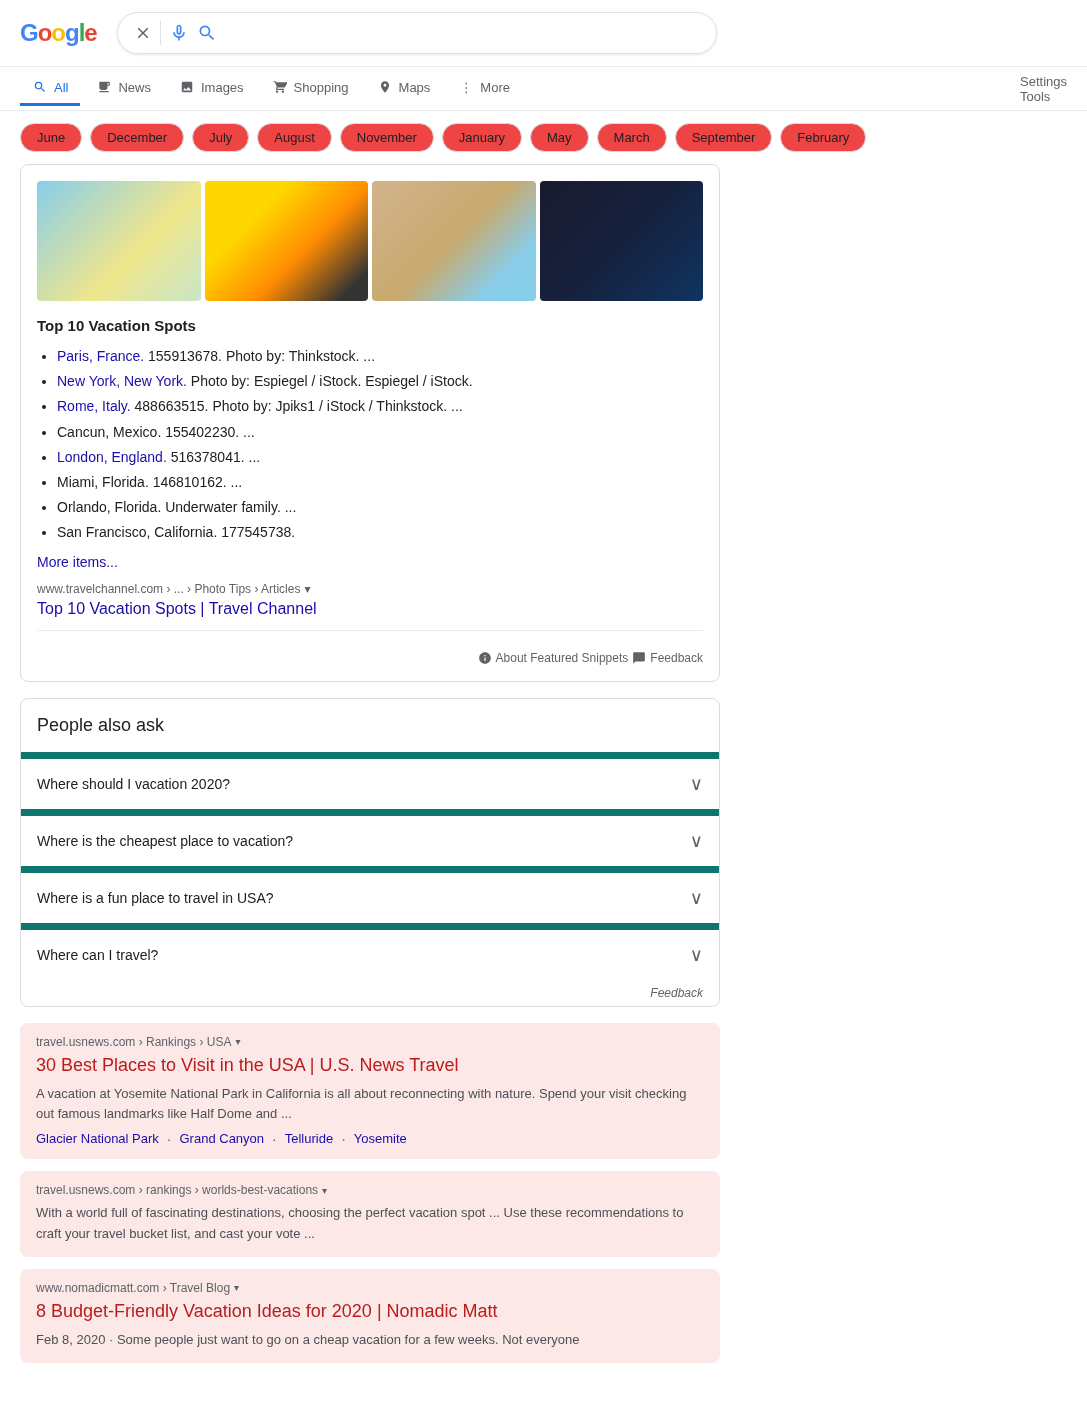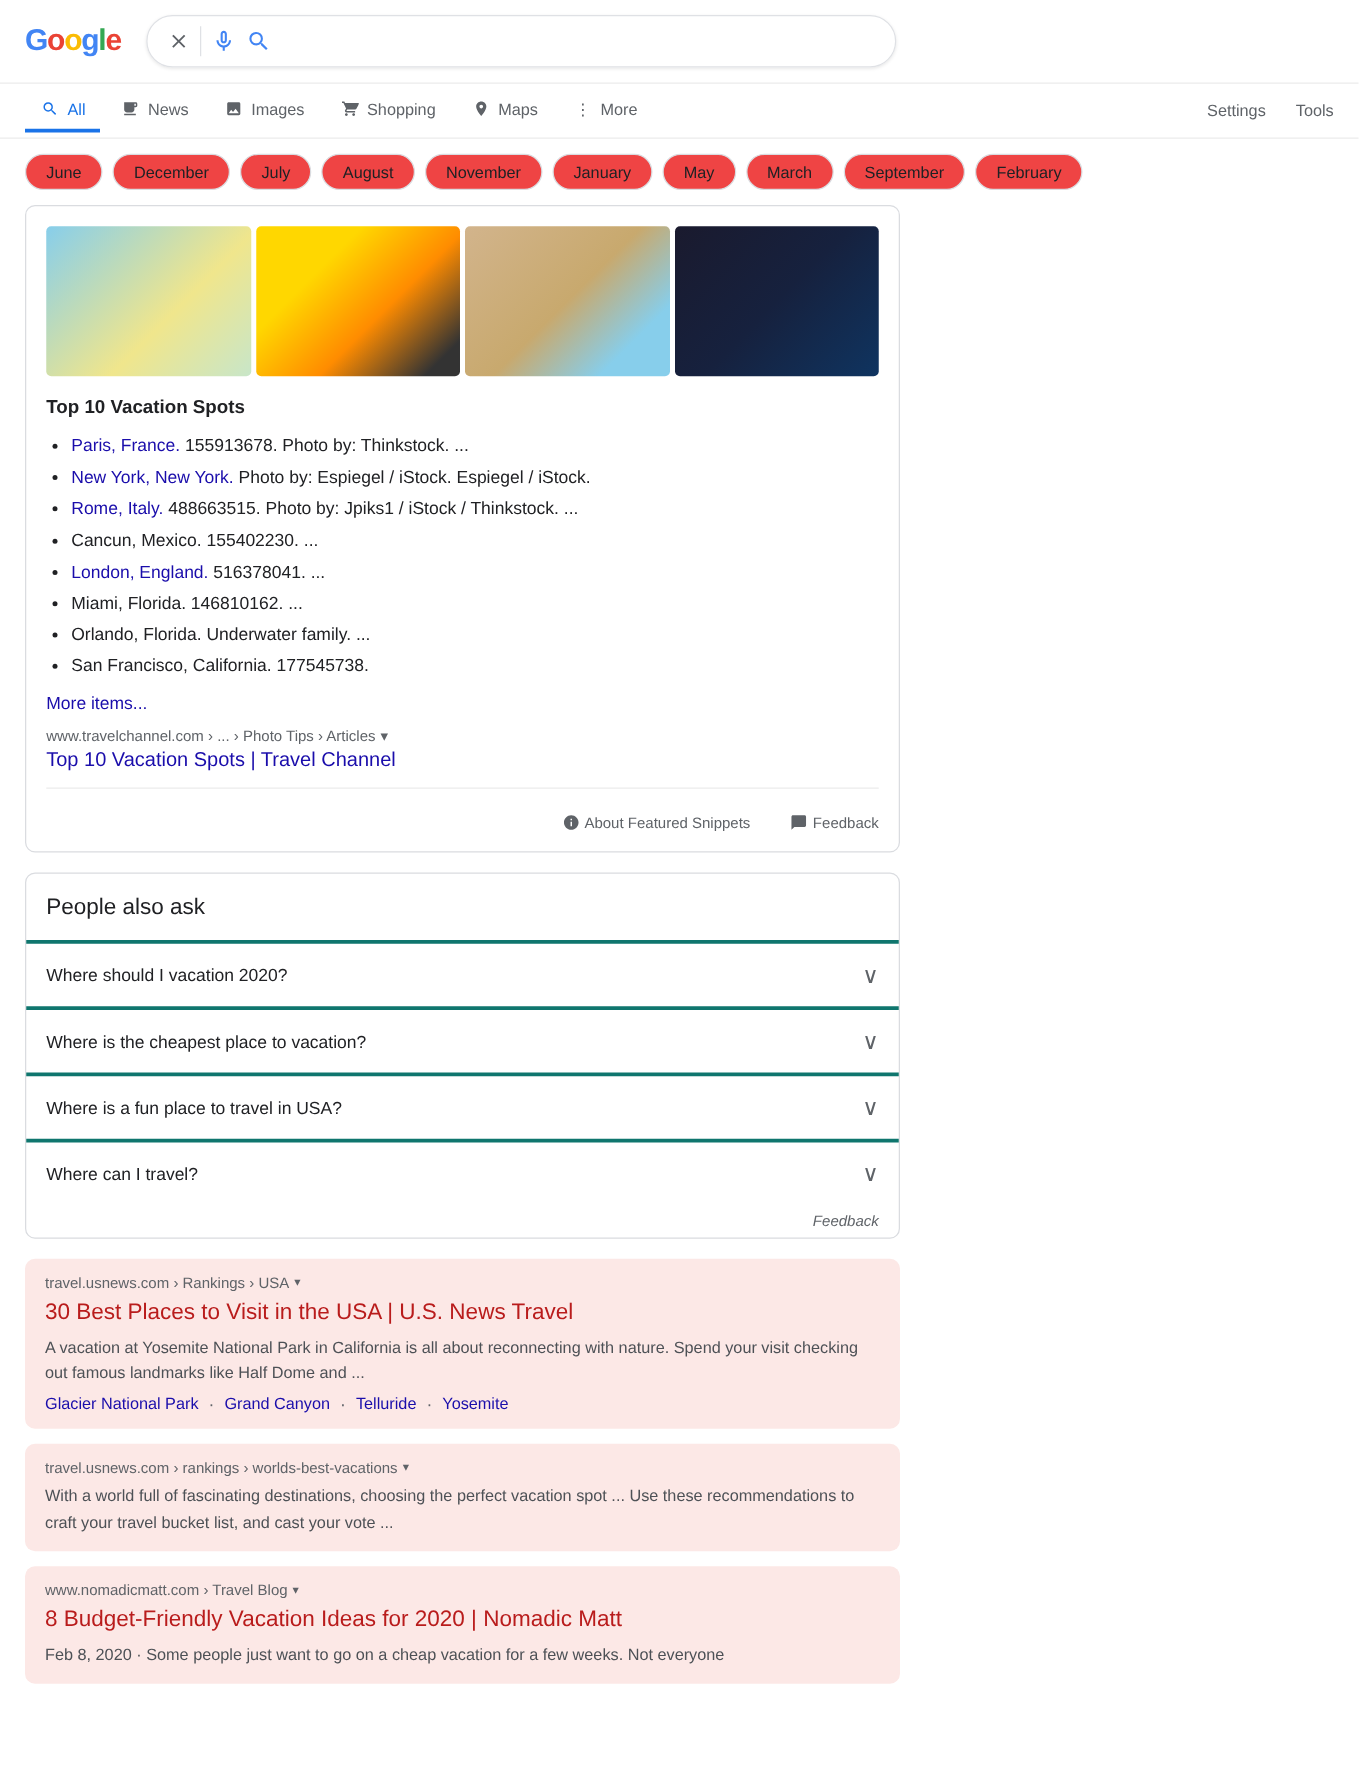--- a/index.html
+++ b/index.html
@@ -19,21 +19,21 @@
     .search-bar { display: flex; align-items: center; border: 1px solid #dfe1e5; border-radius: 24px; padding: 8px 16px; flex: 1; max-width: 600px; gap: 8px; box-shadow: 0 1px 3px rgba(0,0,0,0.1); }
     .search-input { border: none; outline: none; flex: 1; font-size: 16px; color: #202124; }
     .search-icon-btn { background: none; border: none; cursor: pointer; padding: 0; display: flex; align-items: center; }
     .search-divider { width: 1px; height: 24px; background: #dfe1e5; }
 
     
     .nav-tabs { display: flex; align-items: center; padding: 4px 20px; gap: 4px; border-bottom: 1px solid #ebebeb; }
     .nav-tab { display: flex; align-items: center; gap: 6px; padding: 8px 12px; cursor: pointer; color: #5f6368; font-size: 13px; border-bottom: 3px solid transparent; text-decoration: none; }
     .nav-tab.active { color: #1a73e8; border-bottom-color: #1a73e8; }
     .nav-tab-icon { width: 16px; height: 16px; display: inline-flex; align-items: center; justify-content: center; }
-    .nav-right { margin-left: auto; display: flex; gap: 24px; }
+    .nav-right { margin-left: auto; display: flex; gap: 0; flex-direction: column; }
     .nav-right a { color: #5f6368; font-size: 13px; cursor: pointer; text-decoration: none; }
 
     
     .filter-row { display: flex; gap: 8px; padding: 12px 20px; overflow-x: auto; }
     .filter-pill { border: 1px solid #dadce0; border-radius: 18px; padding: 6px 16px; cursor: pointer; font-size: 13px; color: #202124; white-space: nowrap; background: #ef4444; }
 
     
     .main { padding: 0 20px; max-width: 740px; }
 
     
@@ -47,27 +47,27 @@
 
     .snippet-title { font-weight: bold; font-size: 15px; margin-bottom: 10px; }
     .snippet-list { list-style: disc; padding-left: 20px; line-height: 1.8; }
     .snippet-list li { color: #202124; font-size: 14px; }
     .snippet-list li a { color: #1a0dab; text-decoration: none; }
     .more-items { color: #1a0dab; font-size: 14px; cursor: pointer; margin-top: 8px; display: inline-block; text-decoration: none; }
 
     .snippet-source { margin-top: 12px; }
     .snippet-url { color: #5f6368; font-size: 12px; margin-bottom: 4px; display: flex; align-items: center; gap: 4px; }
     .snippet-link { color: #1a0dab; font-size: 16px; text-decoration: none; }
-    .snippet-footer { display: flex; justify-content: flex-end; gap: 32px; align-items: flex-start; margin-top: 12px; padding-top: 20px; border-top: 1px solid #ebebeb; }
+    .snippet-footer { display: flex; justify-content: flex-end; gap: 4px; align-items: flex-start; margin-top: 12px; padding-top: 20px; border-top: 1px solid #ebebeb; }
     .snippet-footer-item { display: flex; align-items: center; gap: 4px; color: #5f6368; font-size: 12px; cursor: pointer; }
 
     
     .paa-section { border: 1px solid #dadce0; border-radius: 8px; margin-bottom: 16px; }
     .paa-title { font-size: 18px; font-weight: normal; padding: 16px; color: #202124; }
-    .paa-item { border-top: 3px solid #0f766e; display: flex; justify-content: space-between; align-items: center; padding: 14px 16px; cursor: pointer; }
+    .paa-item { border-top: 7px solid #0f766e; display: flex; justify-content: space-between; align-items: center; padding: 14px 16px; cursor: pointer; }
     .paa-question { font-size: 14px; color: #202124; }
     .paa-chevron { color: #5f6368; font-size: 18px; }
     .paa-feedback { display: flex; justify-content: flex-end; padding: 6px 16px; }
     .paa-feedback span { color: #5f6368; font-size: 12px; cursor: pointer; font-style: italic; }
 
     
     .search-result { background: #fce8e6; border-radius: 8px; padding: 12px 16px; margin-bottom: 12px; }
     .result-url-row { display: flex; align-items: center; gap: 4px; color: #5f6368; font-size: 12px; margin-bottom: 4px; }
     .result-url-row .dropdown-arrow { font-size: 10px; cursor: pointer; color: #5f6368; }
     .result-title { font-size: 18px; color: #b91c1c; text-decoration: none; cursor: pointer; line-height: 1.4; }

